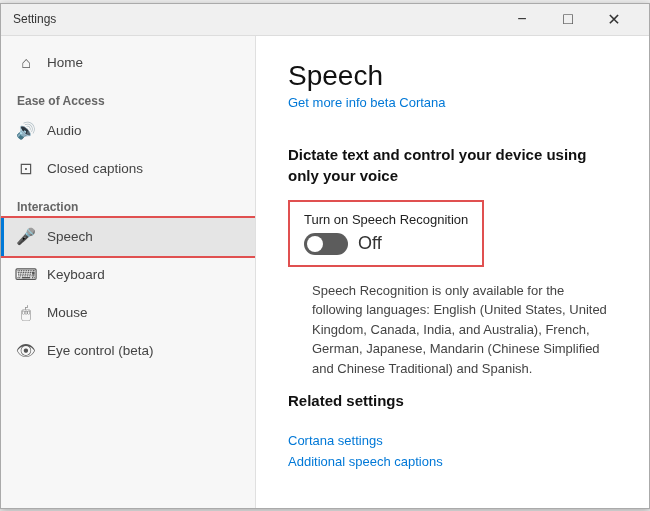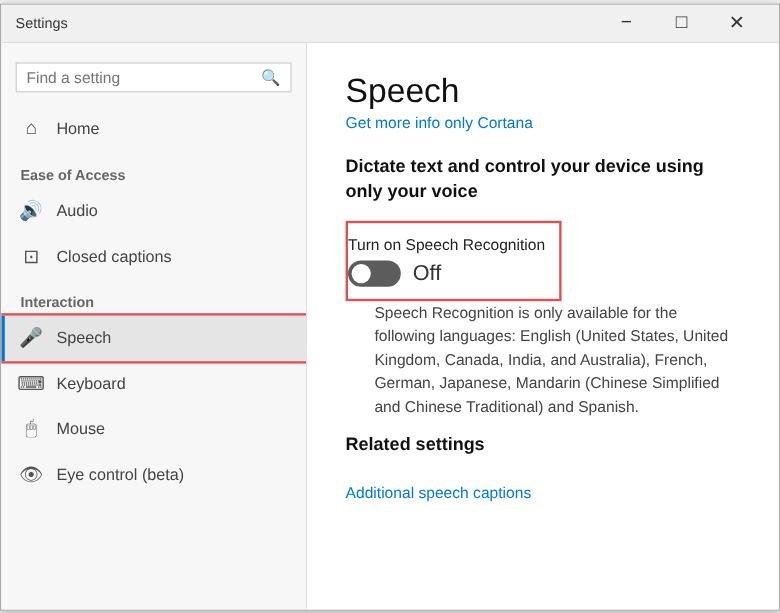--- a/index.html
+++ b/index.html
@@ -157,25 +157,27 @@
       display: inline-block;
       margin-bottom: 18px;
     }
 
     .section-heading {
       font-size: 15px;
       font-weight: 600;
       color: #111;
       margin-bottom: 14px;
       line-height: 1.4;
+      margin-top: 16px;
     }
 
     .toggle-box {
       border: 2px solid #e05050;
-      padding: 10px 0;
+      padding: 10px 14px;
+      margin-bottom: 14px;
       display: inline-block;
       min-width: 180px;
     }
 
     .toggle-label {
       font-size: 13px;
       color: #222;
       margin-bottom: 6px;
       font-weight: 500;
     }
@@ -272,24 +274,20 @@
       <button class="title-btn">−</button>
       <button class="title-btn">□</button>
       <button class="title-btn close">✕</button>
     </div>
   </div>
 
   <div class="content-area">
 
     <div class="sidebar">
 
-      <div class="search-box">
-        <input type="text" placeholder="Find a setting" style="">
-        <span class="search-icon-small">🔍</span>
-      </div>
 
       <div class="sidebar-item">
         <span class="sidebar-icon">⌂</span>
         <span>Home</span>
       </div>
 
       <div class="sidebar-section-label">Ease of Access</div>
 
 
       <div class="sidebar-item">
@@ -320,40 +318,41 @@
       </div>
 
       <div class="sidebar-item">
         <span class="sidebar-icon">👁</span>
         <span>Eye control (beta)</span>
       </div>
     </div>
 
     <div class="main-content">
       <h1 class="page-title">Speech</h1>
-      <a class="cortana-link">Get more info only Cortana</a>
+      <a class="cortana-link">Get more info beta Cortana</a>
 
       <div class="section-heading">Dictate text and control your device using only your voice</div>
 
       
       <div class="toggle-box">
         <div class="toggle-label">Turn on Speech Recognition</div>
         <div class="toggle-row">
           <div class="toggle-switch">
             <div class="toggle-track">
               <div class="toggle-thumb"></div>
             </div>
           </div>
           <span class="toggle-state-text">Off</span>
         </div>
       </div>
 
       <p class="info-text">Speech Recognition is only available for the following languages: English (United States, United Kingdom, Canada, India, and Australia), French, German, Japanese, Mandarin (Chinese Simplified and Chinese Traditional) and Spanish.</p>
 
 
       <div class="related-heading">Related settings</div>
+      <a class="related-link">Cortana settings</a>
       <a class="related-link">Additional speech captions</a>
 
       
       
     </div>
   </div>
 </div>
 
 </body></html>

